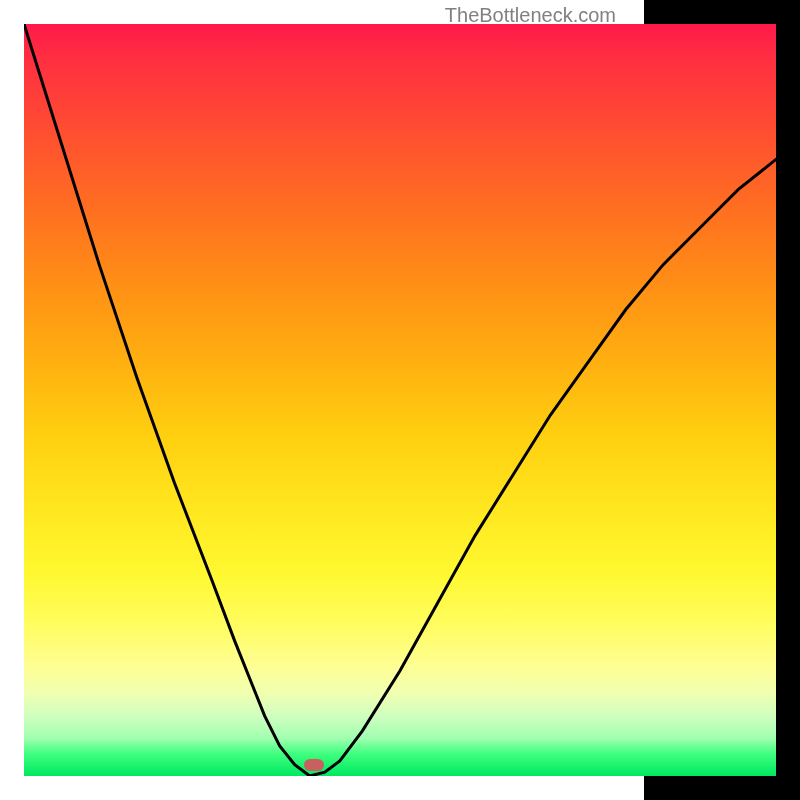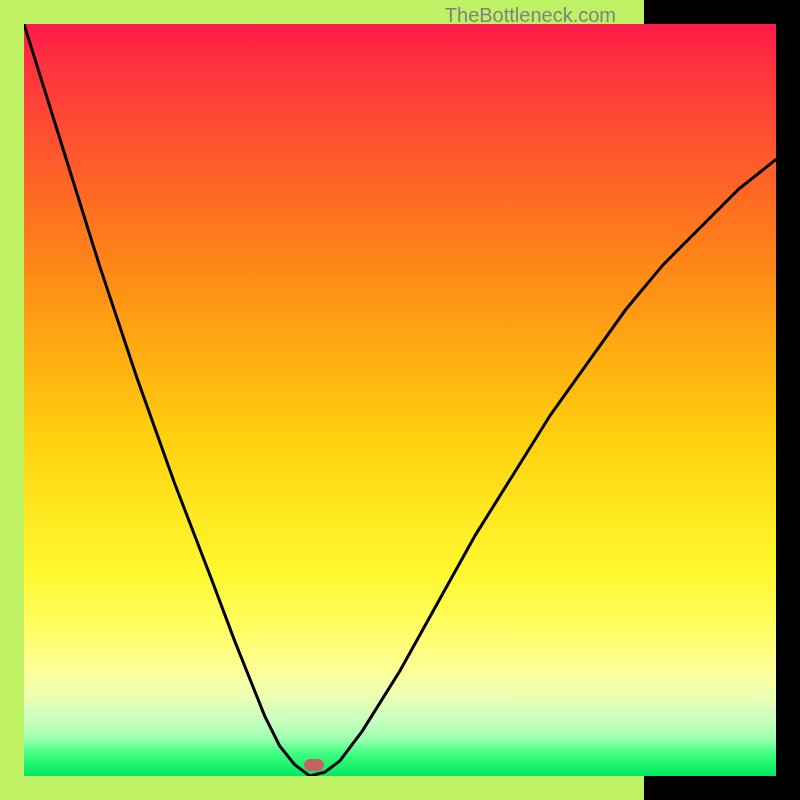--- a/index.html
+++ b/index.html
@@ -2,21 +2,21 @@
 <html><head>
 <meta charset="utf-8">
 <style>
   * { margin: 0; padding: 0; box-sizing: border-box; }
   html, body { width: 800px; height: 800px; overflow: hidden; }
   body { background: #000; font-family: Arial, sans-serif; }
   
   .frame {
     width: 644px;
     height: 800px;
-    background: #bef264;
+    background: #ffffff;
     position: relative;
   }
   
   .plot-area {
     position: absolute;
     left: 24px;
     top: 24px;
     width: 752px;
     height: 752px;
     background: linear-gradient(to bottom,

